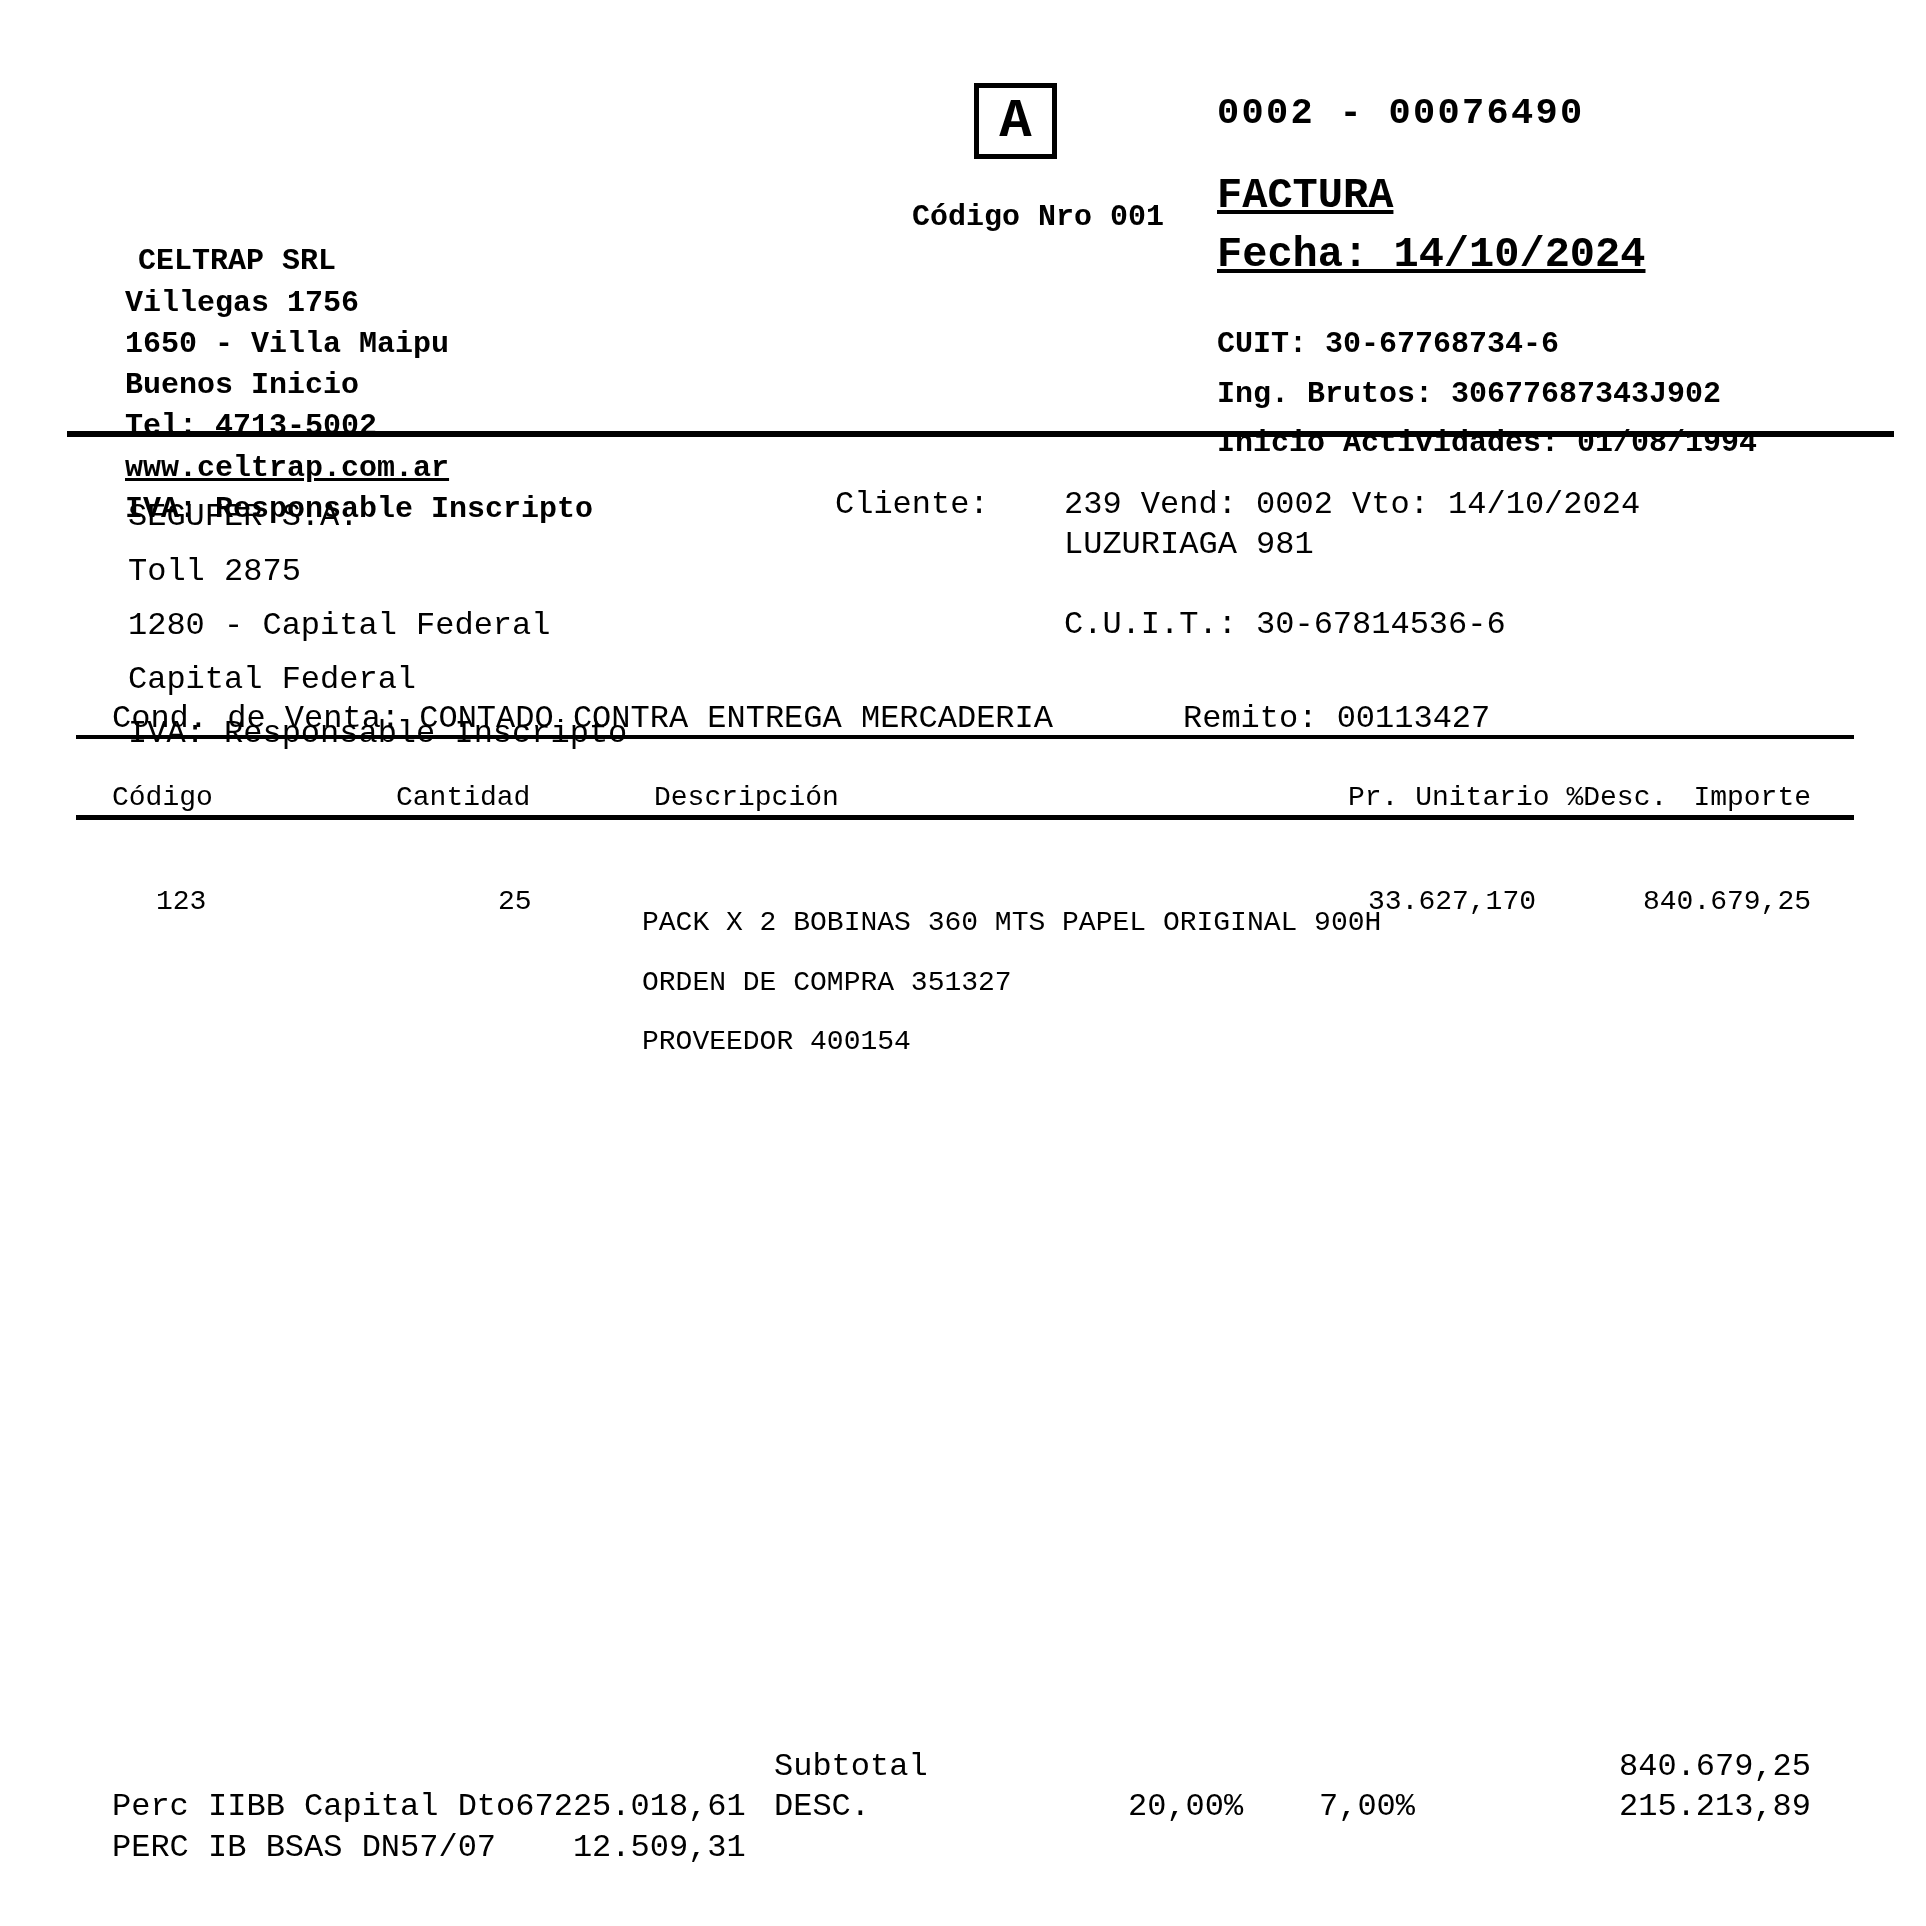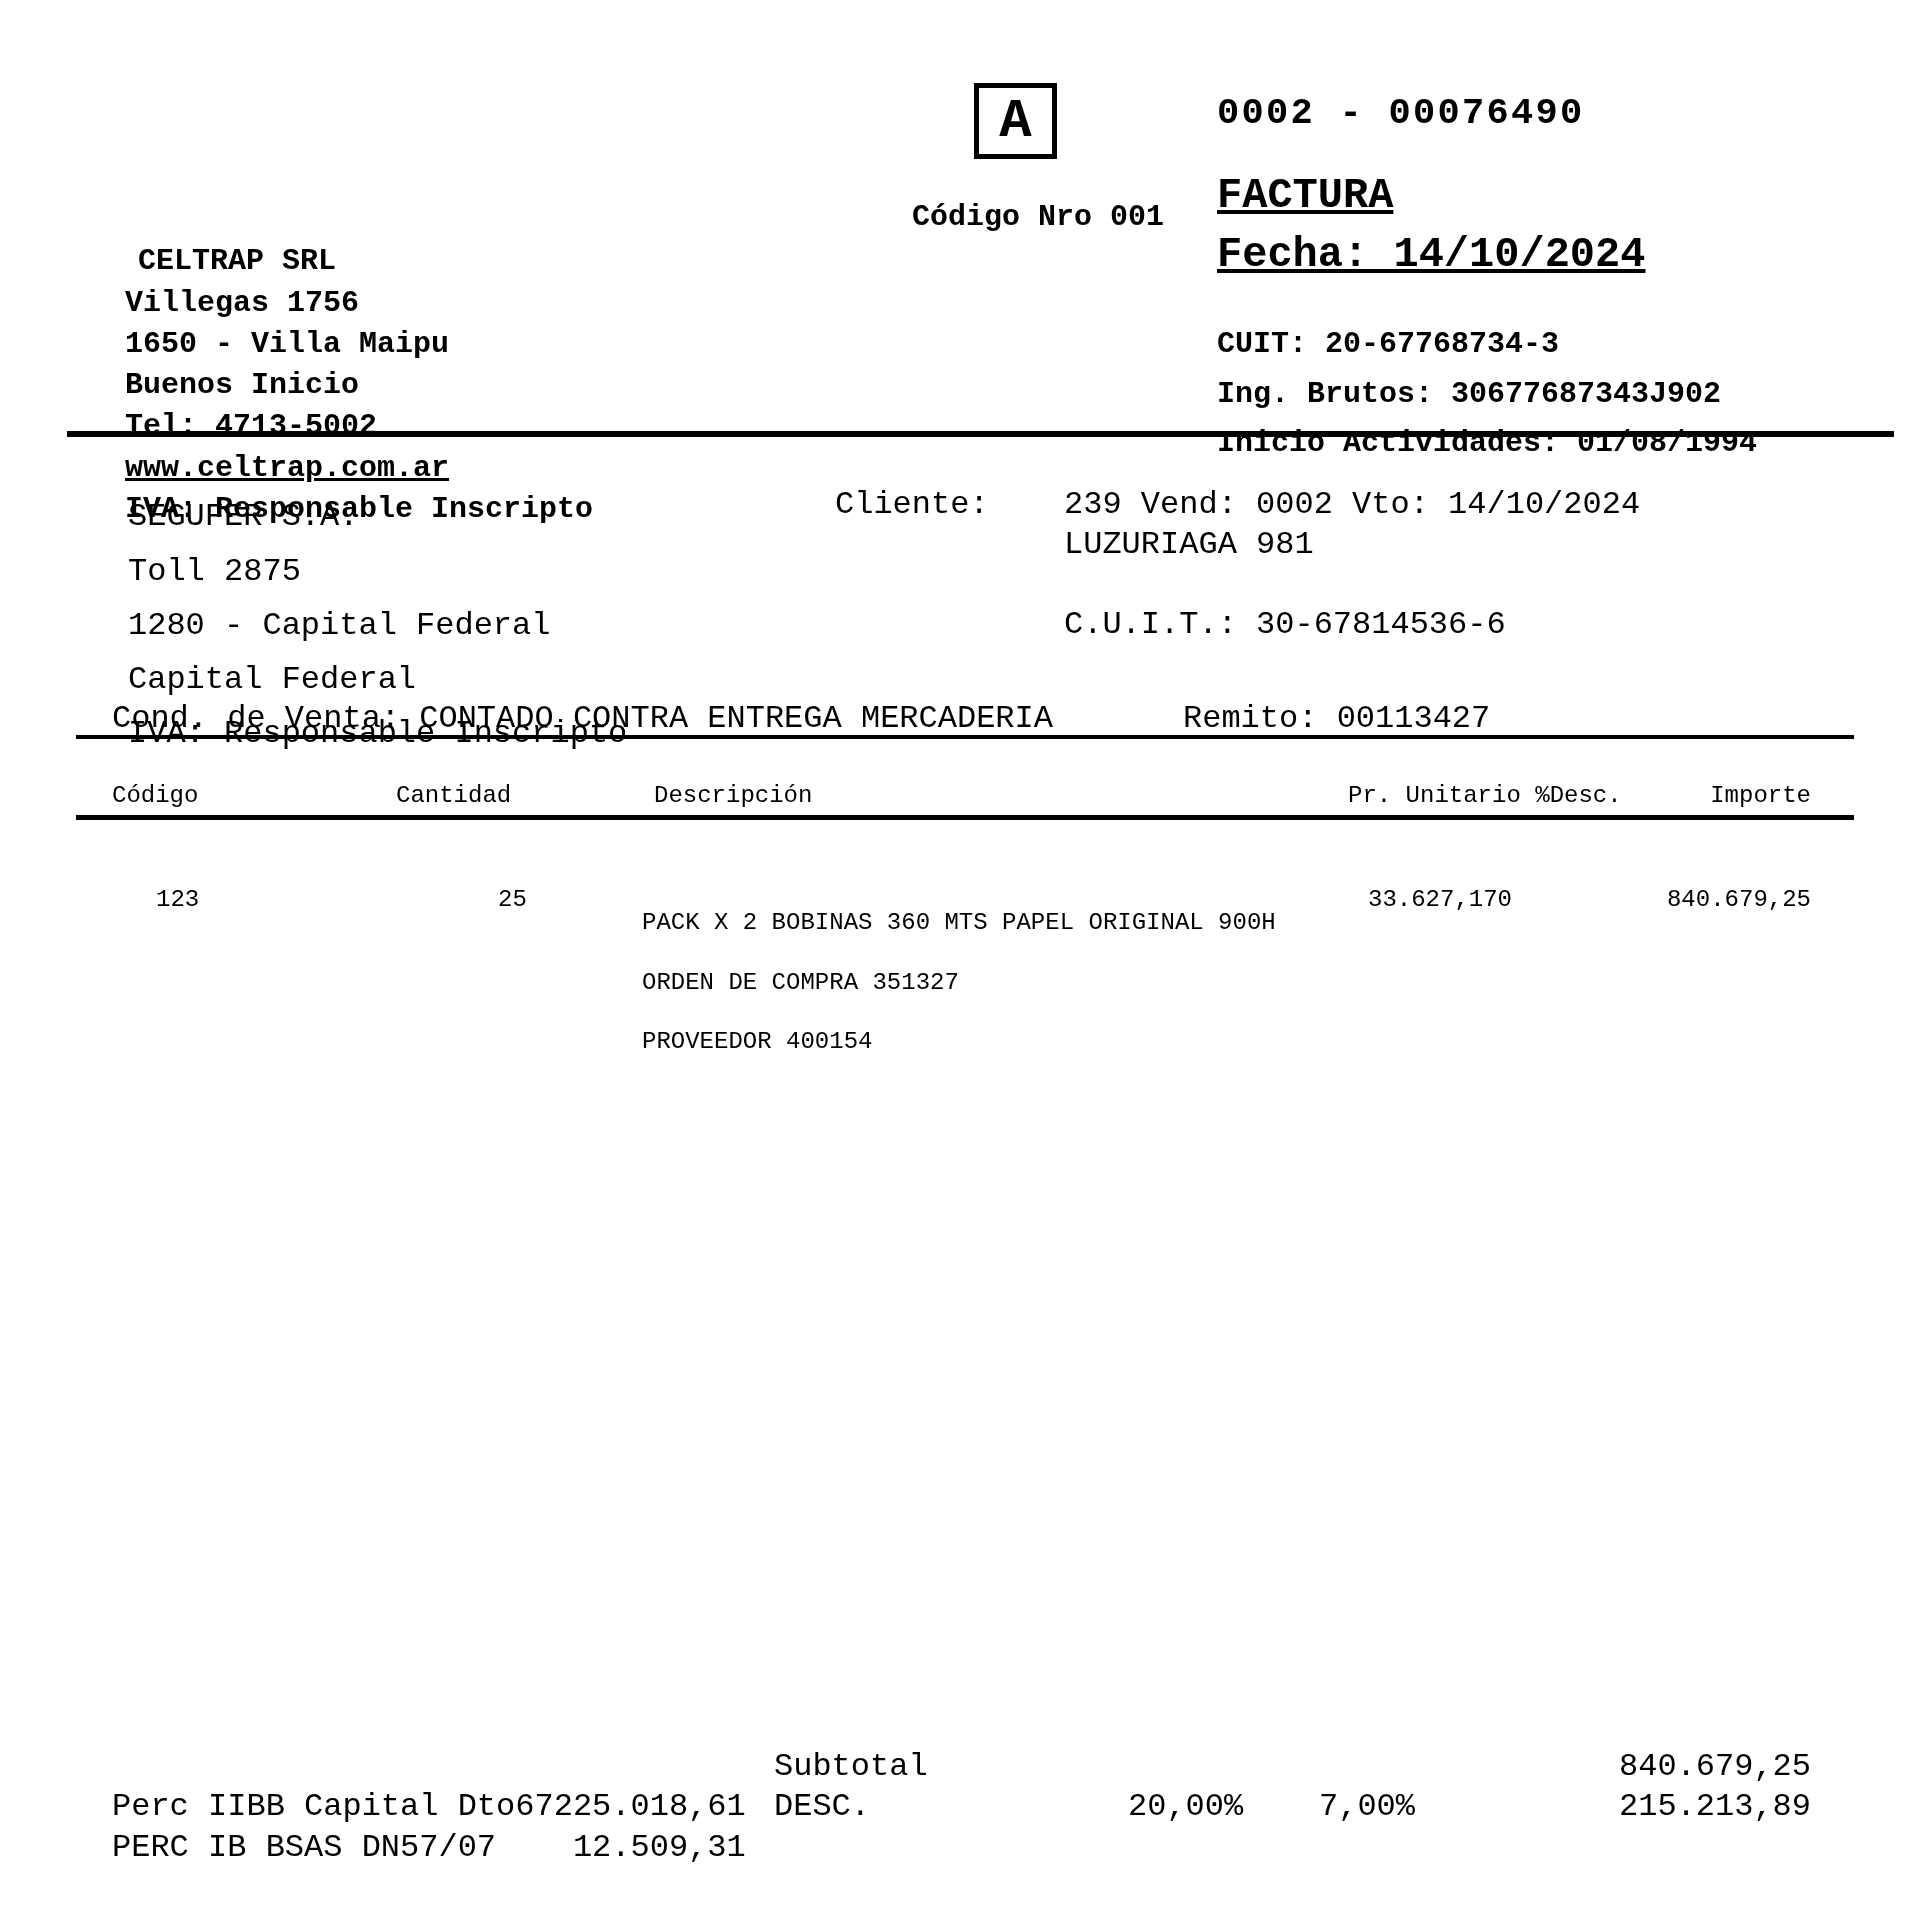--- a/index.html
+++ b/index.html
@@ -6,21 +6,21 @@
   .page{
     position:relative;
     width:1965px;height:2542px;
     background:#ffffff;
     font-family:"Liberation Mono","DejaVu Sans Mono",monospace;
     color:#000;
     overflow:hidden;
   }
   .t{position:absolute;white-space:pre;line-height:1.15;}
   .s{font-size:30px;font-weight:bold;}          
-  .m{font-size:24px;font-weight:normal;}        
+  .m{font-size:28px;font-weight:normal;}        
   .b{font-size:32px;font-weight:normal;}        
   .bb{font-size:42px;font-weight:bold;text-decoration:underline;}         
   .xl{font-size:37px;font-weight:bold;letter-spacing:2.3px;}
   .rule{position:absolute;background:#000;}
   .company-block div{line-height:27px;}
   .fiscal-block div{line-height:35px;}
   .client-block div{line-height:40px;}
   .desc-block div{line-height:45px;}
   .indent{padding-left:13px;}
   .underline{text-decoration:underline;}
@@ -48,21 +48,21 @@
     <div class="s indent">CELTRAP SRL</div>
     <div class="s">Villegas 1756</div>
     <div class="s">1650 - Villa Maipu</div>
     <div class="s">Buenos Inicio</div>
     <div class="s">Tel: 4713-5002</div>
     <div class="s underline">www.celtrap.com.ar</div>
     <div class="s">IVA: Responsable Inscripto</div>
   </div>
 
   <div class="t fiscal-block" style="left:1217px;top:313px;">
-    <div class="s">CUIT: 20-67768734-3</div>
+    <div class="s">CUIT: 30-67768734-6</div>
     <div class="s">Ing. Brutos: 30677687343J902</div>
     <div class="s">Inicio Actividades: 01/08/1994</div>
   </div>
 
   <div class="rule" style="left:67px;top:431px;width:1827px;height:6.2px;"></div>
 
   <div class="t client-block" style="left:112px;top:483px;margin-left:16px;">
     <div class="b">SEGUFER S.A.</div>
     <div class="b">Toll 2875</div>
     <div class="b">1280 - Capital Federal</div>

